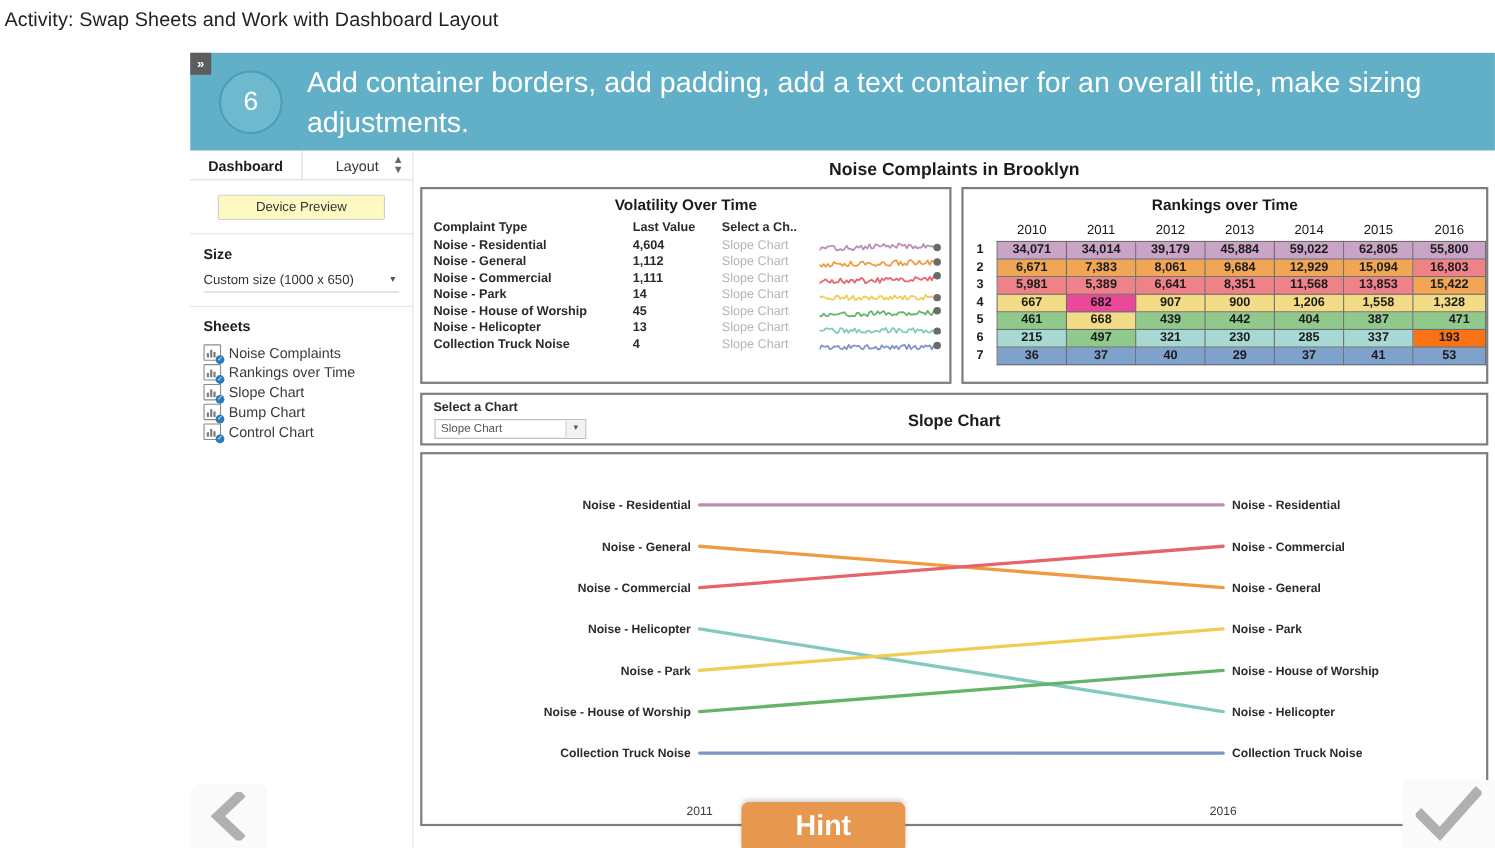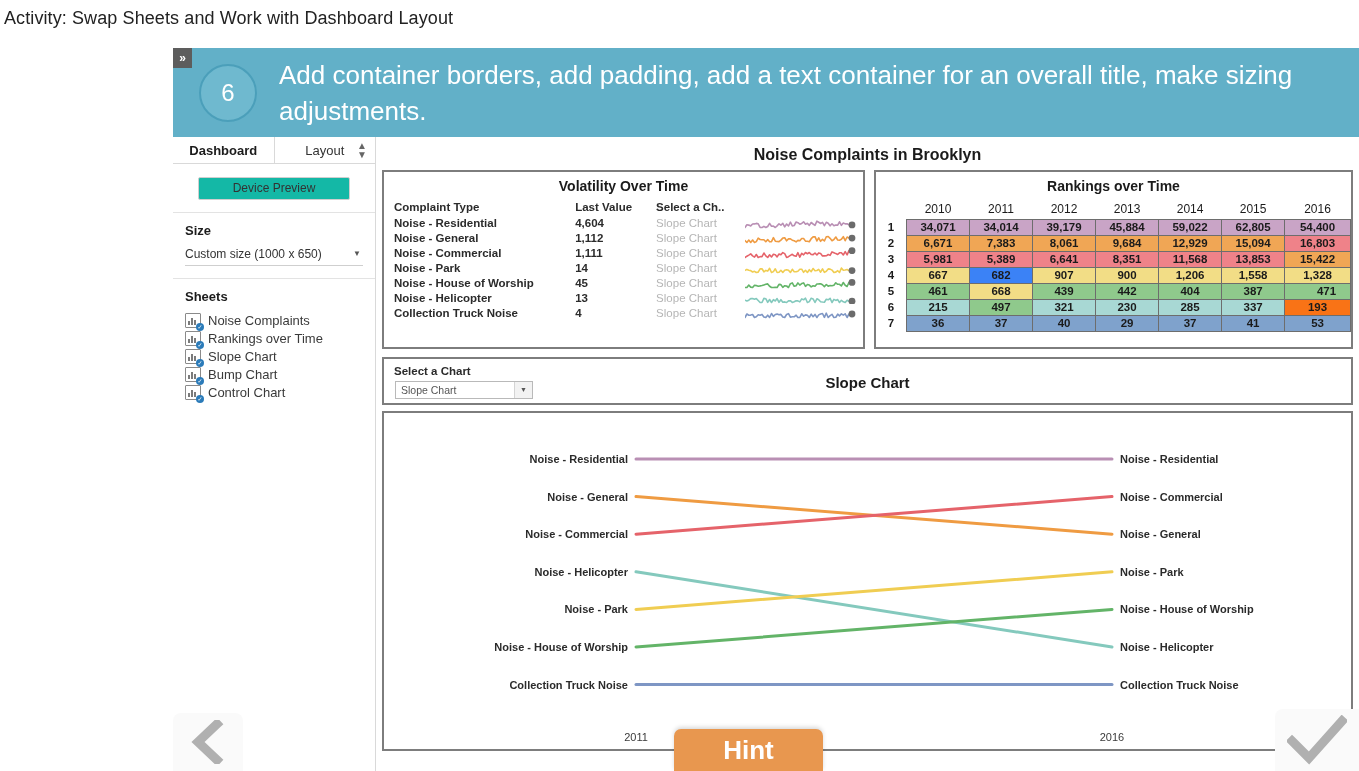--- a/index.html
+++ b/index.html
@@ -49,21 +49,21 @@
   .sb-tabs{display:flex;height:26px;border-bottom:1px solid #d9d9d9;}
   .sb-tab{
     flex:1;display:flex;align-items:center;justify-content:center;
     font-size:13px;font-weight:bold;color:#1c1c1c;
   }
   .sb-tab.secondary{font-weight:normal;color:#333;border-left:1px solid #d9d9d9;position:relative;}
   .sb-tab .spin{position:absolute;right:8px;font-size:10px;color:#666;line-height:9px;}
   .sb-block{border-bottom:1px solid #e3e3e3;padding:10px 12px 12px 12px;}
   #device-preview-btn{
     display:block;margin:3px auto 0 auto;width:150px;height:21px;
-    border:1px solid #cfcfcf;border-radius:2px;background:#14b8a6;
+    border:1px solid #cfcfcf;border-radius:2px;background:#fef9c3;
     font-size:12px;color:#333;text-align:center;line-height:21px;
   }
   .sb-head{font-weight:bold;font-size:13px;color:#1c1c1c;margin-bottom:9px;}
   .sb-select{
     position:relative;border-bottom:1px solid #cfcfcf;
     font-size:12px;color:#333;padding-bottom:4px;
   }
   .sb-select .caret{position:absolute;right:2px;top:2px;font-size:8px;color:#555;}
   .sheet-row{display:flex;align-items:center;margin:3px 0;}
   .sheet-icon{
@@ -356,21 +356,21 @@
           </thead>
         <tbody id="rank-body">
             <tr>
               <td class="rk">1</td>
               <td style="background: rgb(201, 164, 198);">34,071</td>
               <td style="background: rgb(201, 164, 198);">34,014</td>
               <td style="background: rgb(201, 164, 198);">39,179</td>
               <td style="background: rgb(201, 164, 198);">45,884</td>
               <td style="background: rgb(201, 164, 198);">59,022</td>
               <td style="background: rgb(201, 164, 198);">62,805</td>
-              <td style="background: rgb(201, 164, 198);">54,400</td>
+              <td style="background: rgb(201, 164, 198);">55,800</td>
             </tr>
             <tr>
               <td class="rk">2</td>
               <td style="background: rgb(240, 166, 85);">6,671</td>
               <td style="background: rgb(240, 166, 85);">7,383</td>
               <td style="background: rgb(240, 166, 85);">8,061</td>
               <td style="background: rgb(240, 166, 85);">9,684</td>
               <td style="background: rgb(240, 166, 85);">12,929</td>
               <td style="background: rgb(240, 166, 85);">15,094</td>
               <td style="background: rgb(239, 130, 137);">16,803</td>
@@ -381,21 +381,21 @@
               <td style="background: rgb(239, 130, 137);">5,389</td>
               <td style="background: rgb(239, 130, 137); margin-left: 13px;">6,641</td>
               <td style="background: rgb(239, 130, 137);">8,351</td>
               <td style="background: rgb(239, 130, 137);">11,568</td>
               <td style="background: rgb(239, 130, 137);">13,853</td>
               <td style="background: rgb(240, 166, 85);">15,422</td>
             </tr>
             <tr>
               <td class="rk">4</td>
               <td style="background: rgb(242, 221, 134);">667</td>
-              <td style="background: #3b82f6;">682</td>
+              <td style="background: #ec4899;">682</td>
               <td style="background: rgb(242, 221, 134);">907</td>
               <td style="background: rgb(242, 221, 134);">900</td>
               <td style="background: rgb(242, 221, 134);">1,206</td>
               <td style="background: rgb(242, 221, 134);">1,558</td>
               <td style="background: rgb(242, 221, 134);">1,328</td>
             </tr>
             <tr>
               <td class="rk">5</td>
               <td style="background: rgb(143, 201, 140);">461</td>
               <td style="background: rgb(242, 221, 134);">668</td>

